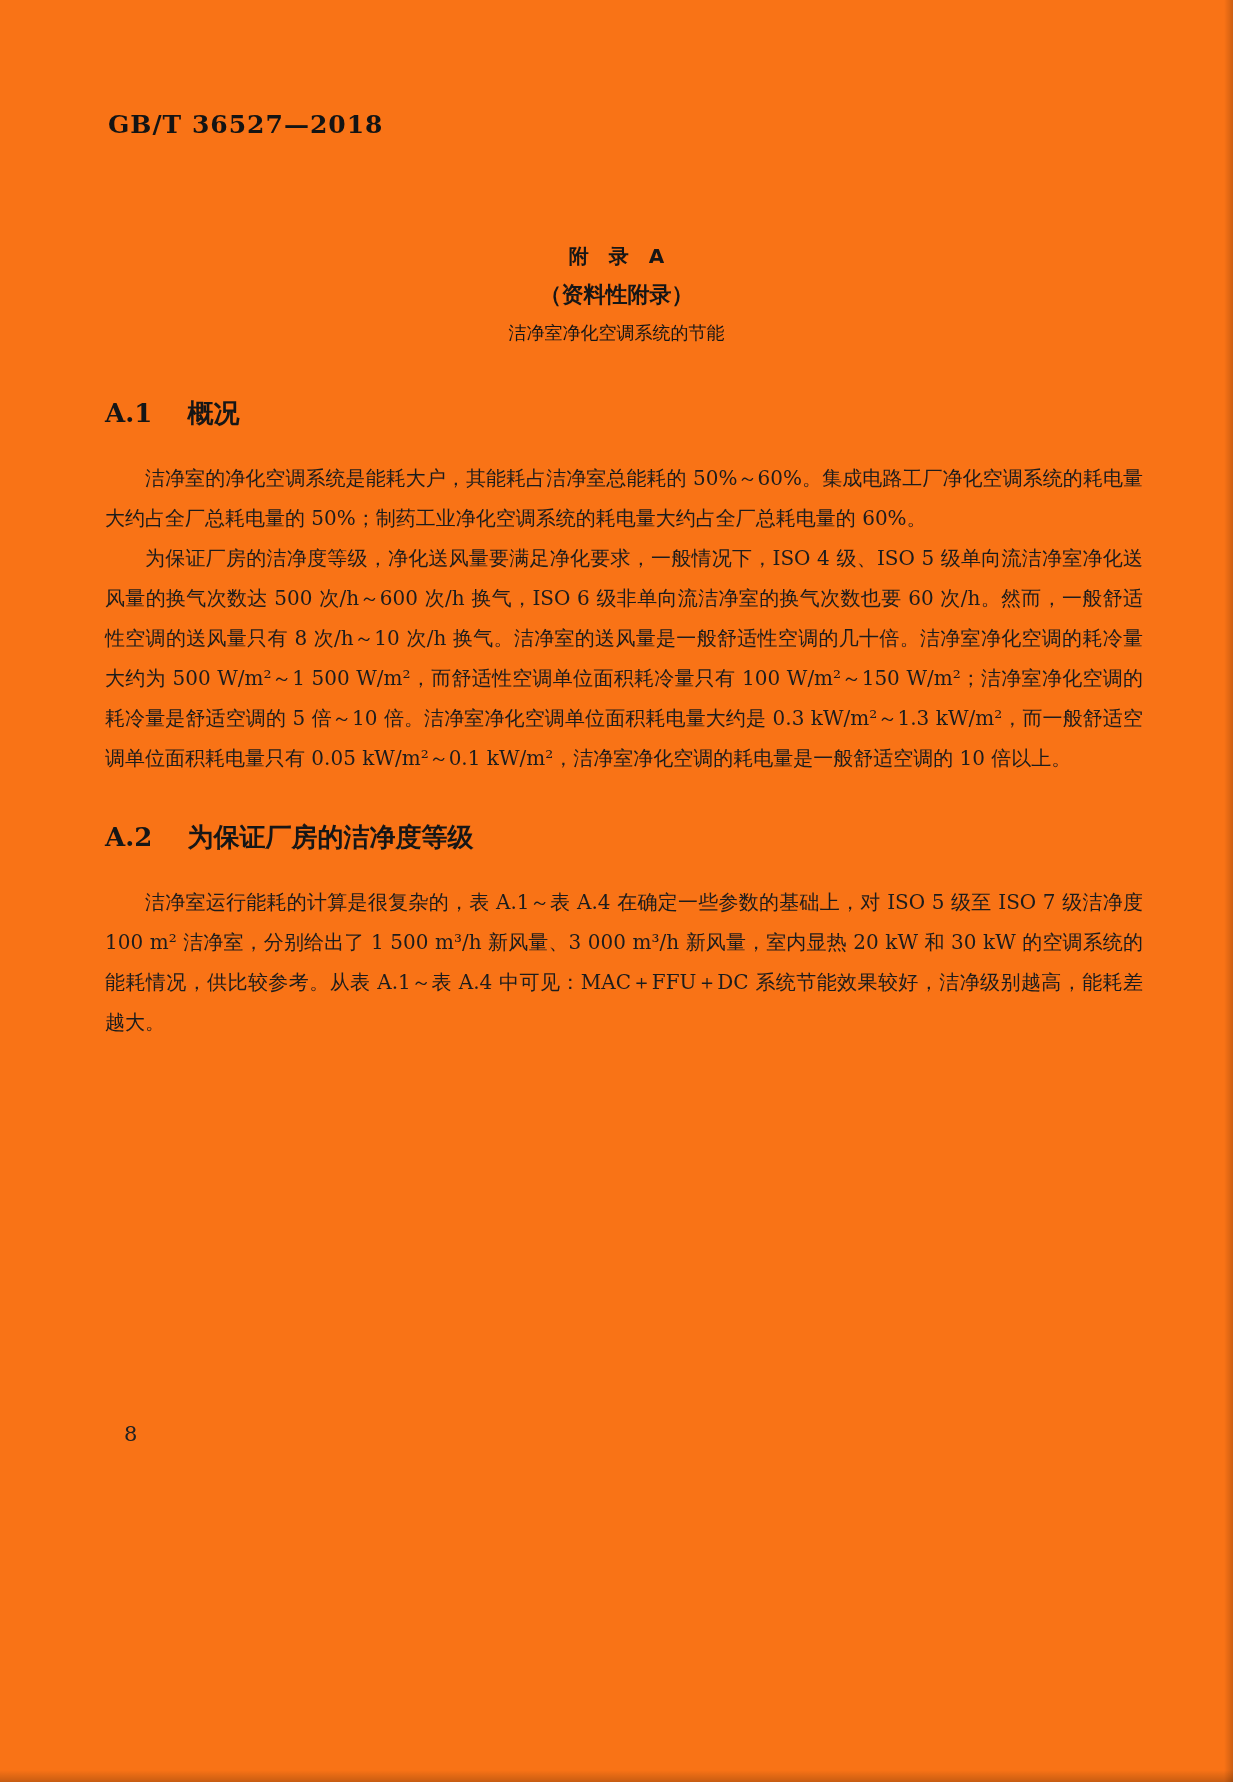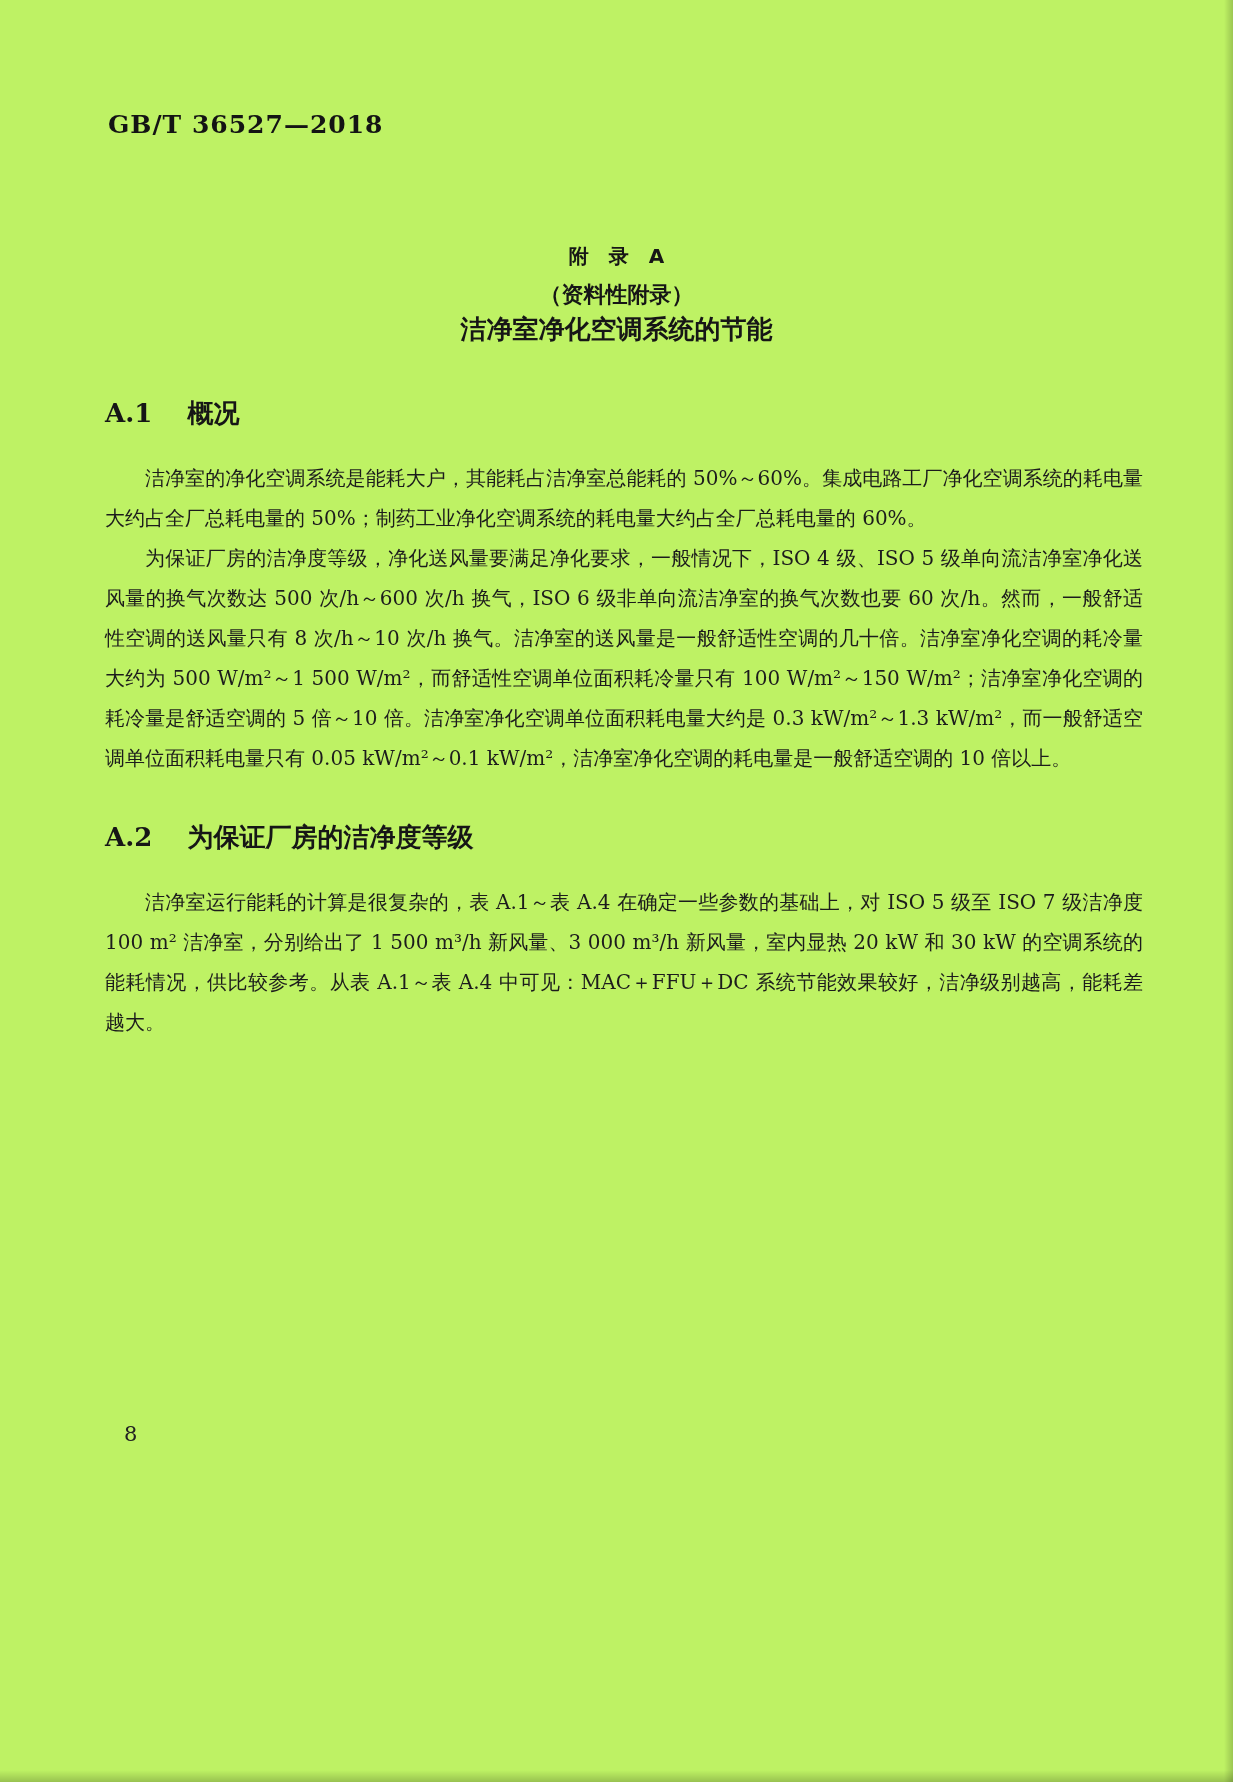--- a/index.html
+++ b/index.html
@@ -4,21 +4,21 @@
 <style>
   html, body {
     margin: 0;
     padding: 0;
     background: #ffffff;
   }
   .page {
     position: relative;
     width: 1233px;
     height: 1782px;
-    background: #bef264;
+    background: #f97316;
     color: #1c1c1c;
     font-family: "DejaVu Serif", "Liberation Serif", serif;
     overflow: hidden;
   }
   
   .page::after {
     content: "";
     position: absolute;
     top: 0; right: 0;
     width: 9px; height: 100%;
@@ -53,25 +53,25 @@
     color: #161616;
   }
   .title-block .t1 {
     font-size: 20px;
     font-weight: bold;
     margin-bottom: 10px;
   }
   .title-block .t2 {
     font-size: 22px;
     font-weight: bold;
-    margin-bottom: 2px;
+    margin-bottom: 11px;
   }
   .title-block .t3 {
-    font-size: 26px;
-    font-weight: bold;
+    font-size: 18px;
+    font-weight: normal;
   }
   .content {
     position: absolute;
     left: 105px;
     top: 396px;
     width: 1038px;
   }
   h2.sec {
     margin: 0 0 27px 0;
     font-size: 26px;

